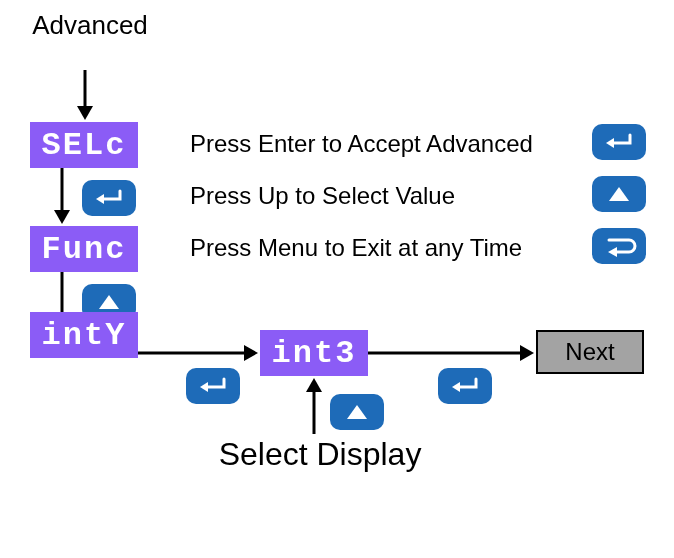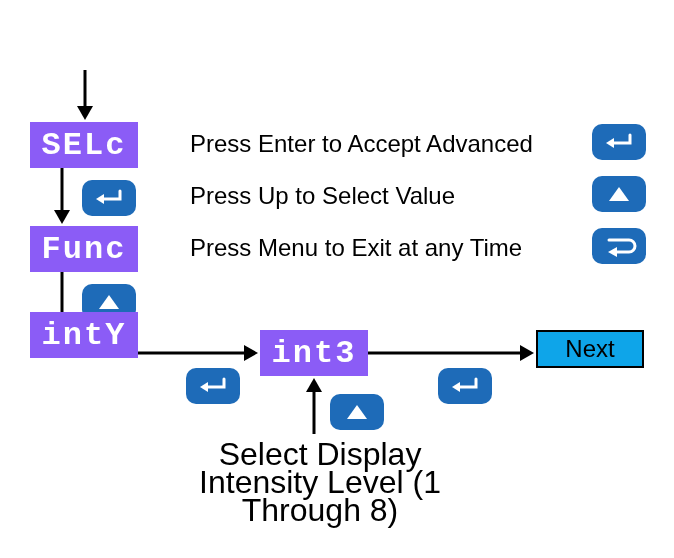--- a/index.html
+++ b/index.html
@@ -42,40 +42,40 @@
     justify-content: center;
     color: #fff;
   }
   .legend-text {
     font-size: 24px;
     color: #000;
   }
   .next-box {
     border: 2px solid #000;
     width: 108px;
-    height: 38px;
+    height: 44px;
     display: flex;
     align-items: center;
     justify-content: center;
     font-size: 24px;
-    background: #0ea5e9;
+    background: #a3a3a3;
   }
   .caption {
     font-size: 32px;
     color: #000;
     text-align: center;
     line-height: 28px;
   }
   svg.icon { display: block; }
 </style>
 </head>
 <body>
 
 <div class="abs header-text" style="left:20px; top:10px; width:140px;">
-  <br>
+  <span>Advanced</span><br>
 </div>
 
 <svg class="abs" style="left:75px; top:70px;" width="20" height="52">
   <line x1="10" y1="0" x2="10" y2="38" stroke="#000" stroke-width="3"></line>
   <polygon points="10,50 2,36 18,36" fill="#000"></polygon>
 </svg>
 
 <div class="abs lcd" style="left:30px; top:122px;">
   <span>SELc</span>
 </div>
@@ -172,14 +172,13 @@
 <div class="abs legend-text" style="left:190px; top:234px;">Press Menu to Exit at any Time</div>
 <div class="abs btn" style="left:592px; top:228px;">
   <svg class="icon" width="36" height="24">
     <path d="M 8 6 L 28 6 A 6 6 0 0 1 28 18 L 14 18" stroke="#fff" stroke-width="3" fill="none" stroke-linecap="round"></path>
     <polygon points="7,18 16,13 16,23" fill="#fff"></polygon>
   </svg>
 </div>
 
 <div class="abs caption" style="left:160px; top:440px; width:320px;">
   <span>Select Display</span><br>
-  <span>Intensity Level (1 Through 8)</span>
 </div>
 
 </body></html>

